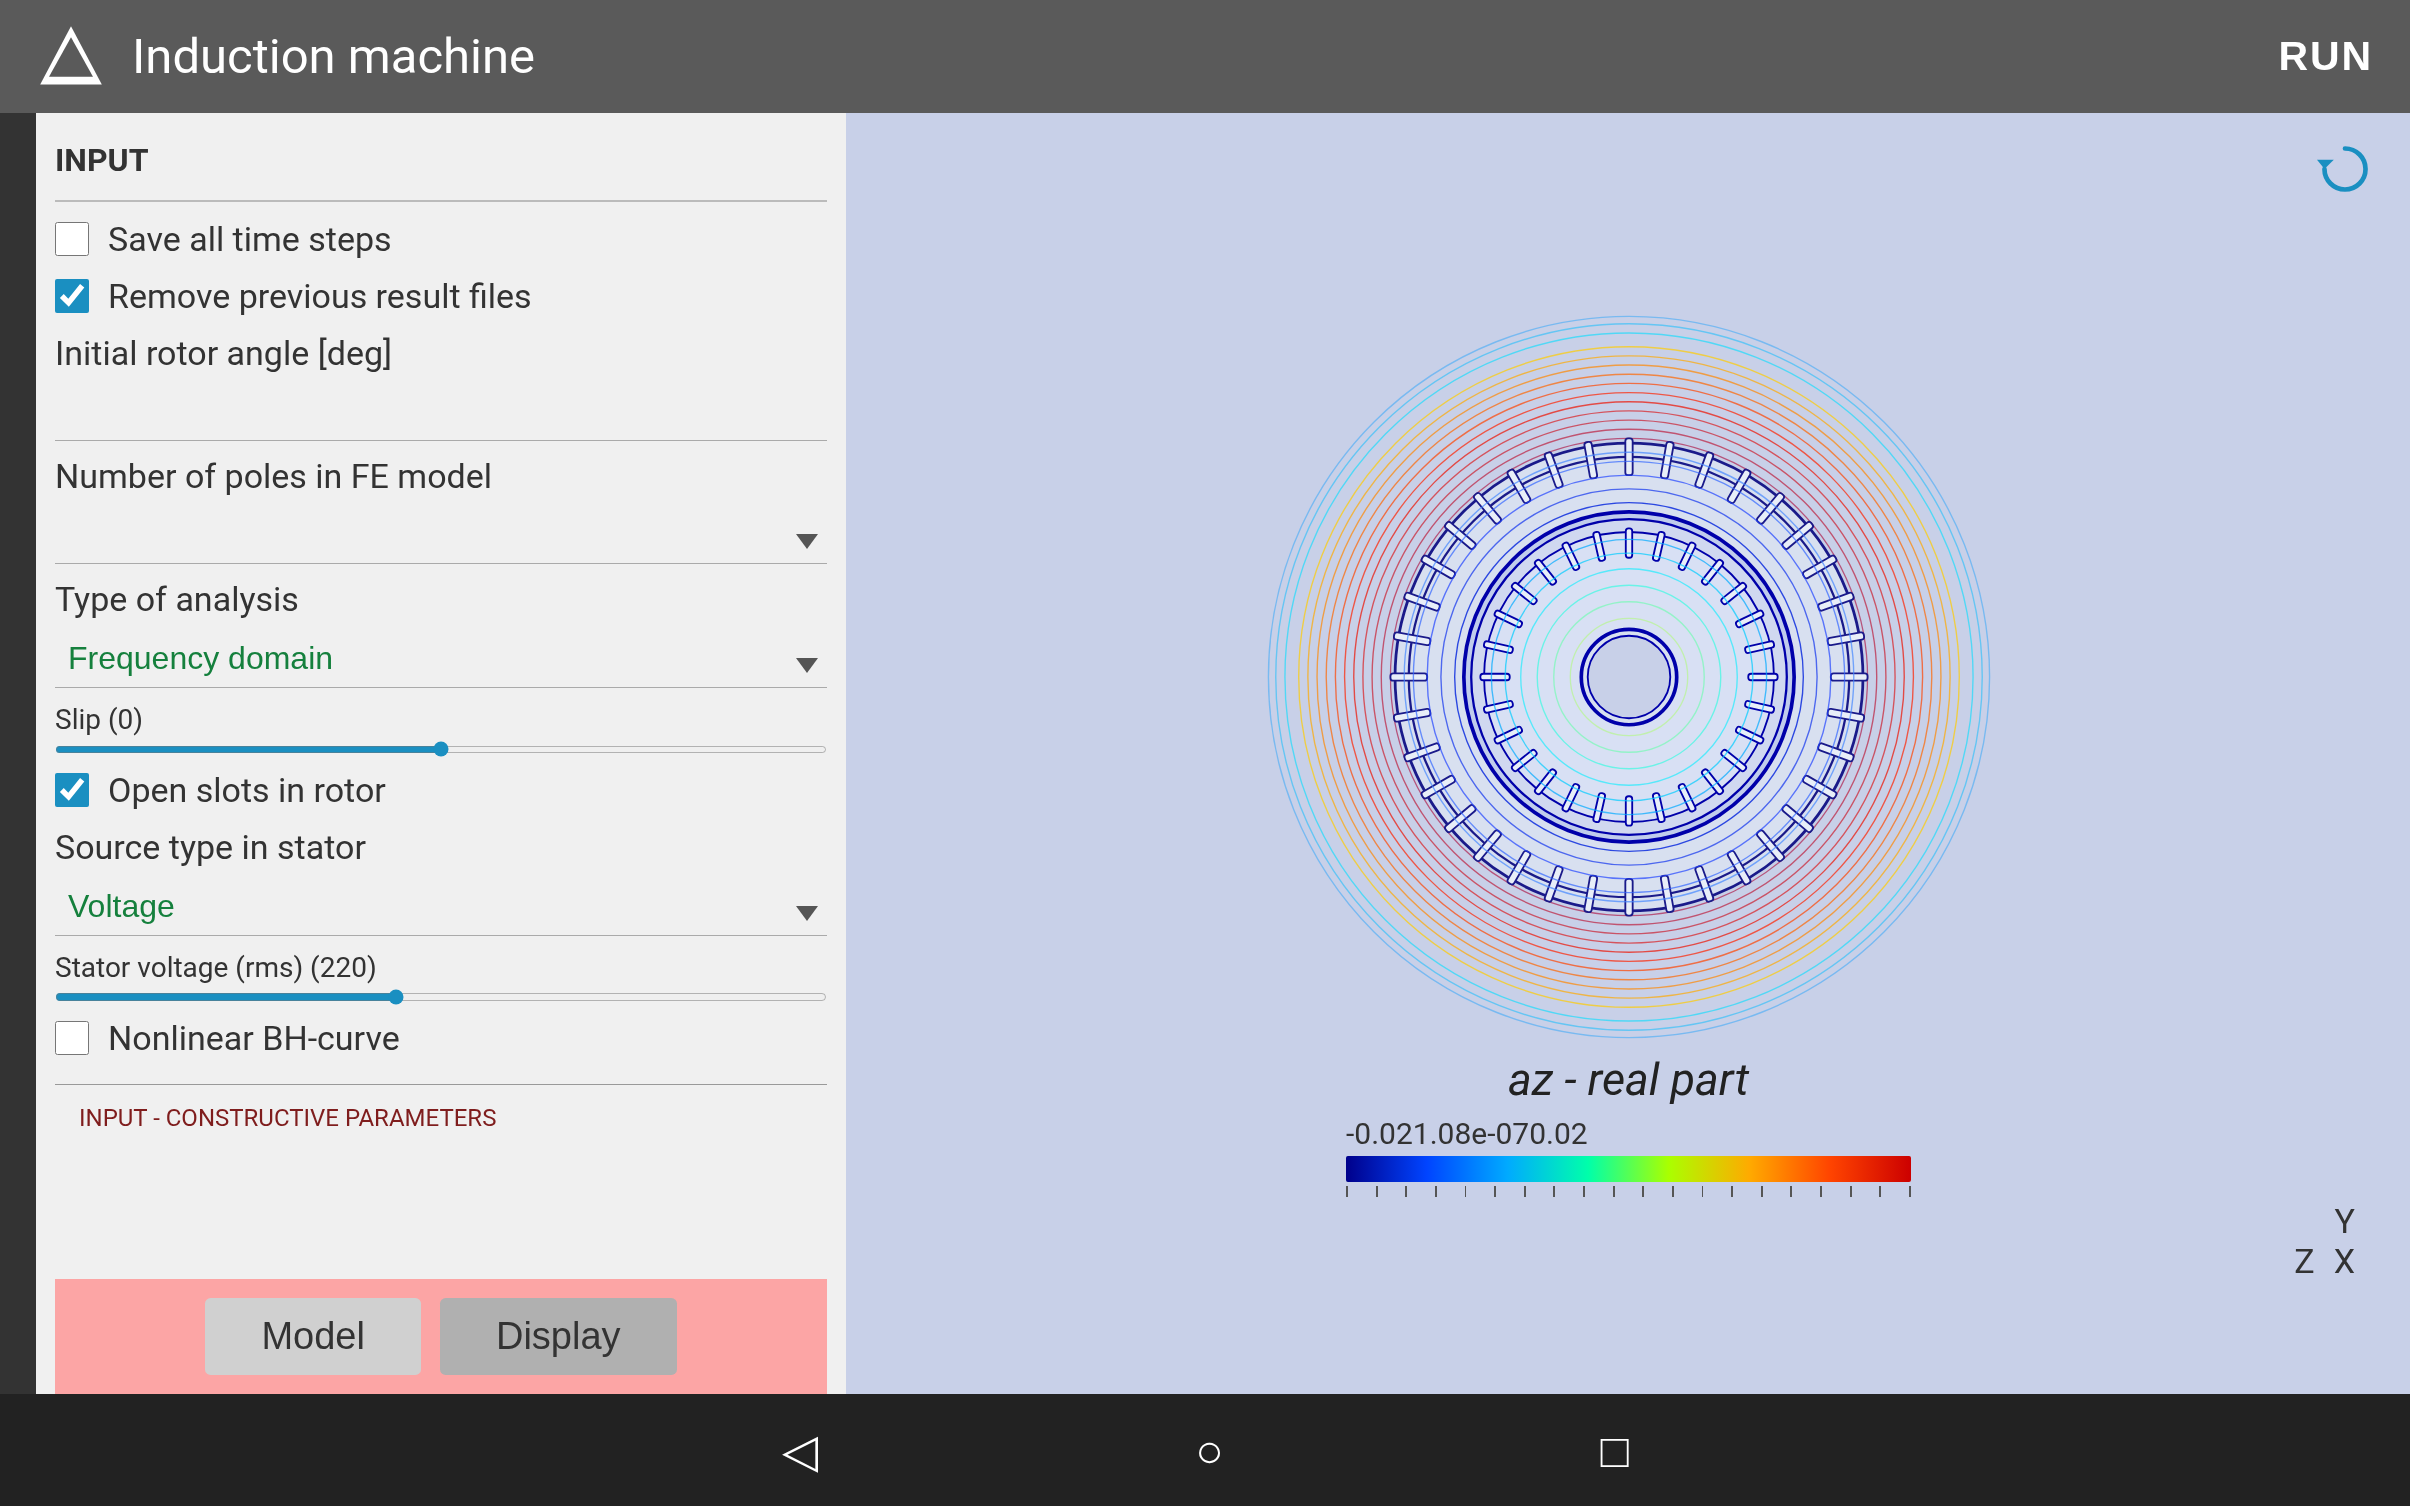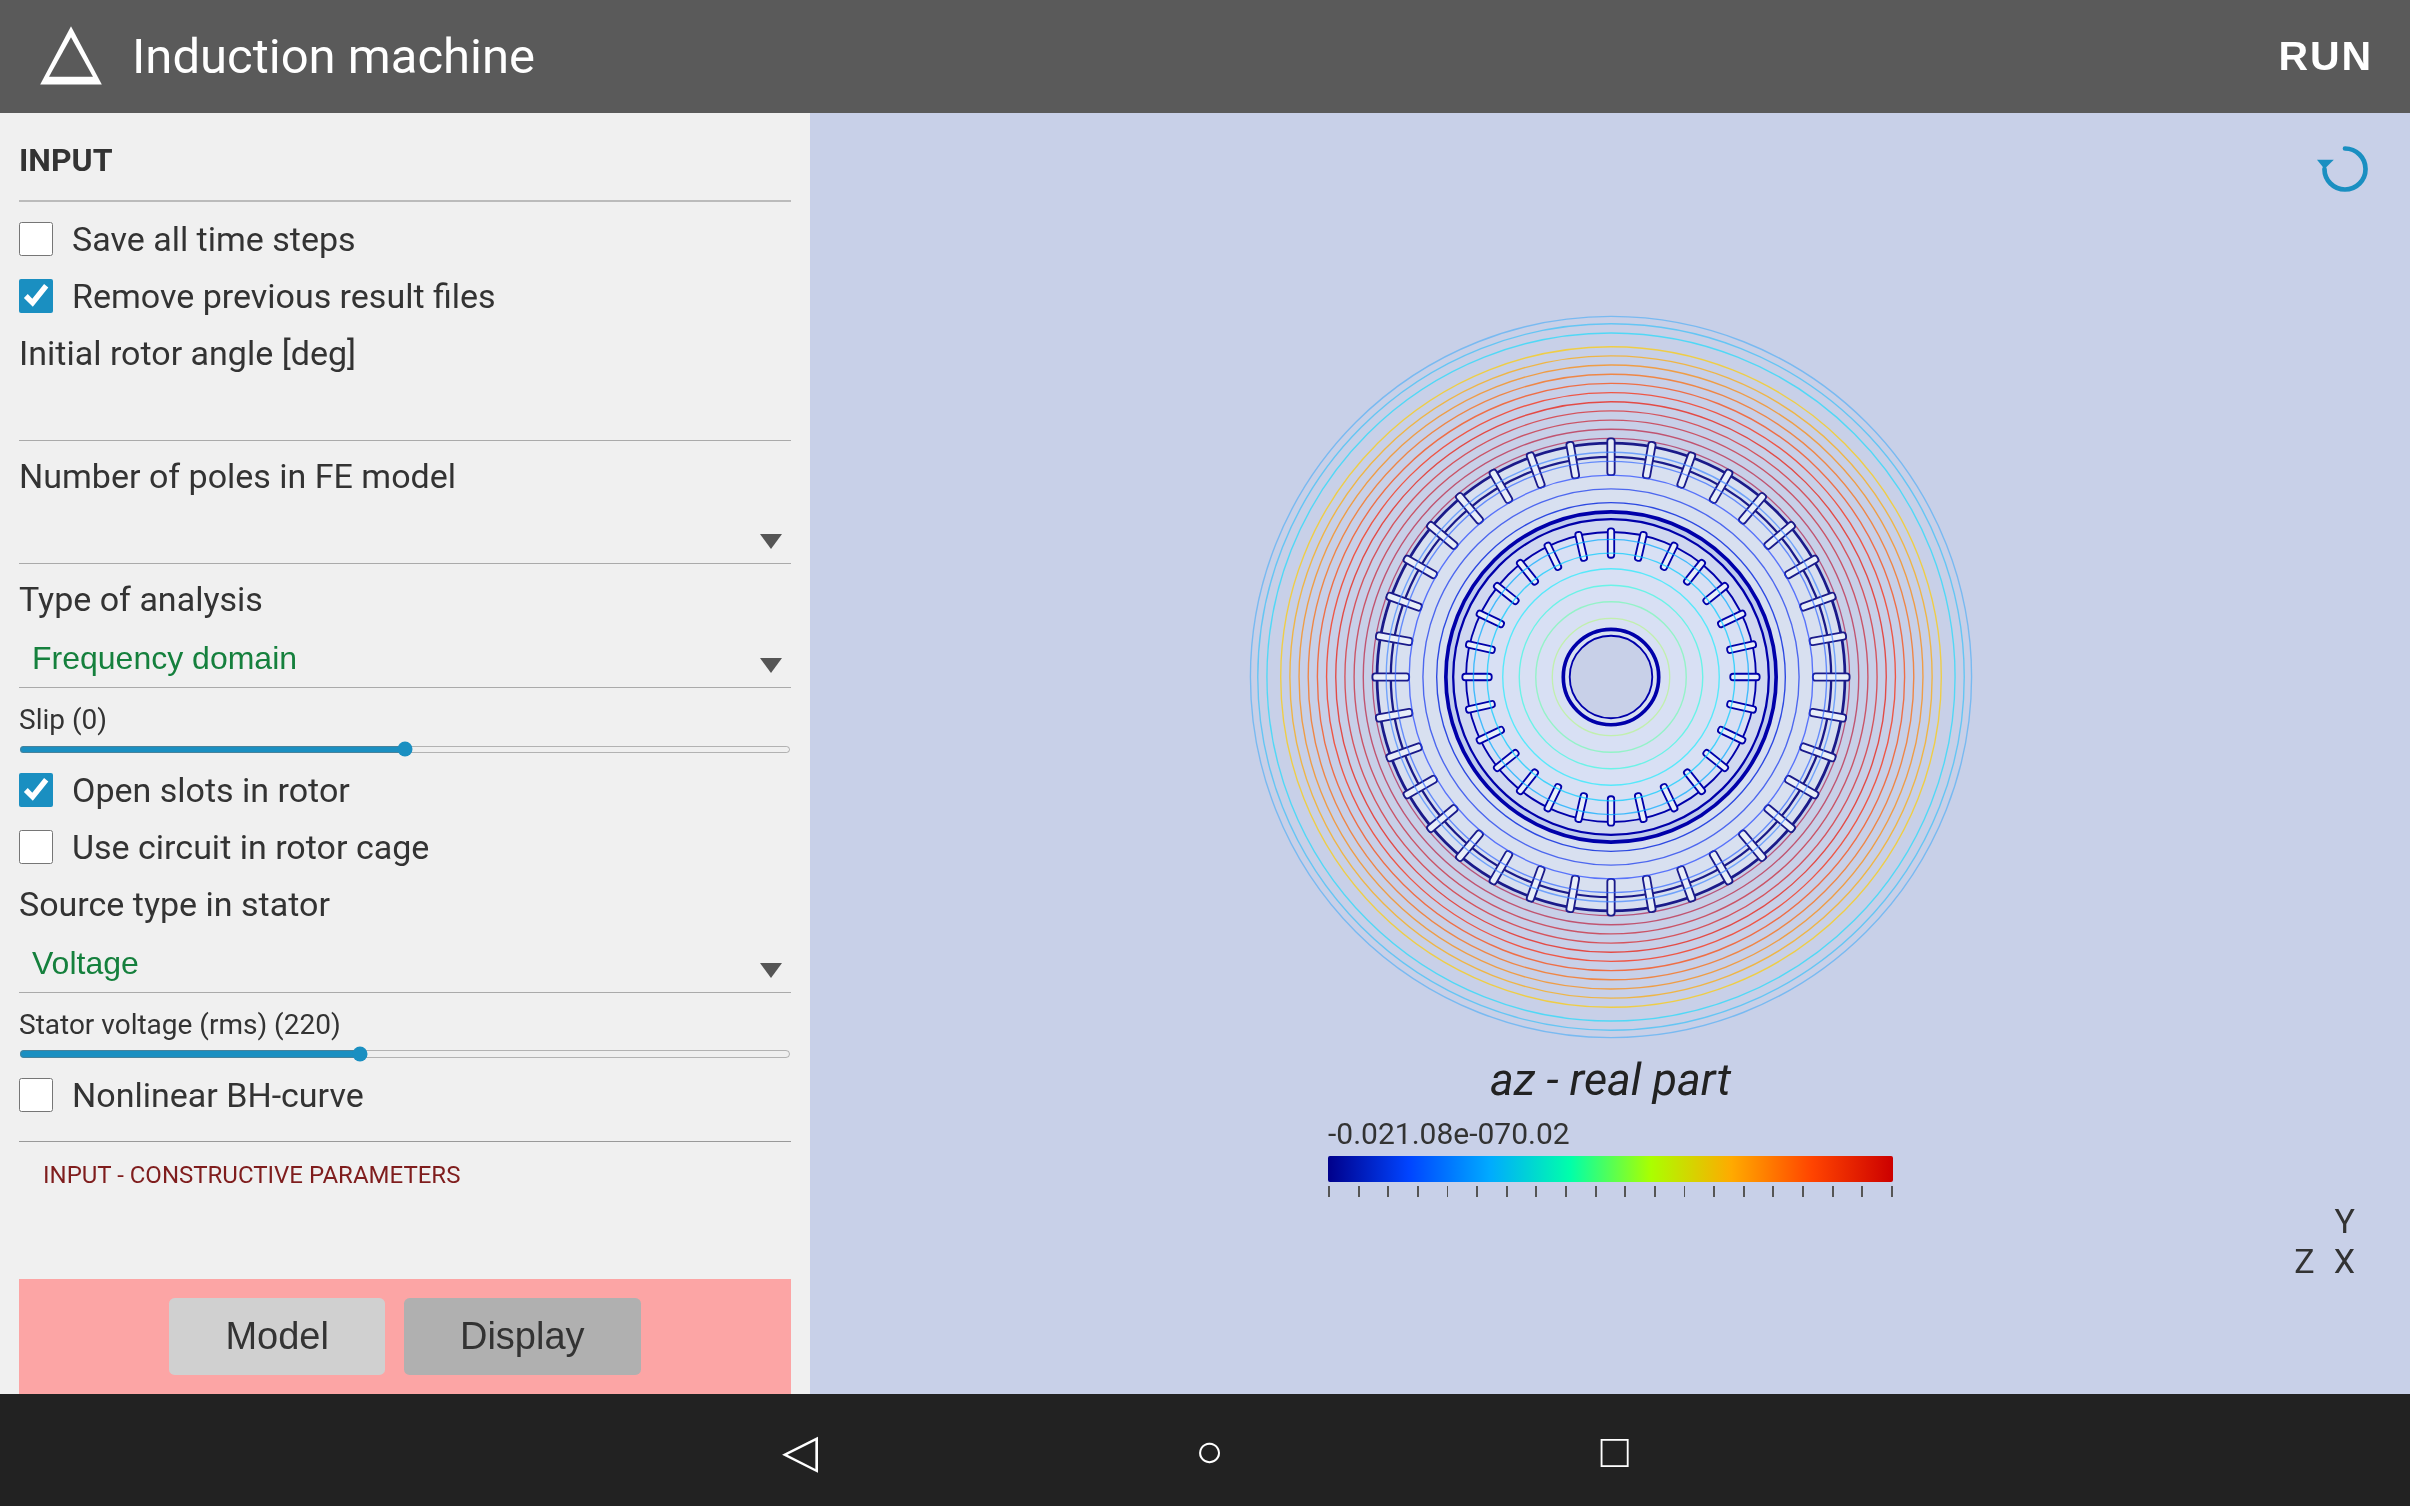--- a/index.html
+++ b/index.html
@@ -33,20 +33,21 @@
       border: none;
       cursor: pointer;
       letter-spacing: 1.9px;
     }
 
     
     #main-content {
       display: flex;
       flex: 1;
       overflow: hidden;
+      padding-left: 36px;
     }
 
     
     #left-panel {
       width: 810px;
       background: #f0f0f0;
       flex-shrink: 0;
       display: flex;
       flex-direction: column;
       overflow-y: auto;
@@ -335,24 +336,20 @@
     <div class="slip-label">Slip (0)</div>
     <div class="slider-row">
       <input type="range" min="-1" max="1" value="0" step="0.01" style="">
     </div>
 
     <div class="checkbox-row">
       <input type="checkbox" id="cb-openslots" checked="" style="">
       <label for="cb-openslots">Open slots in rotor</label>
     </div>
 
-    <div class="checkbox-row">
-      <input type="checkbox" id="cb-rotorcage" style="">
-      <label for="cb-rotorcage">Use circuit in rotor cage</label>
-    </div>
 
     <div class="field-label">Source type in stator</div>
     <div class="dropdown-wrapper">
       <select>
         <option>Voltage</option>
         <option>Current</option>
       </select>
       <div class="dropdown-arrow"></div>
     </div>
 

